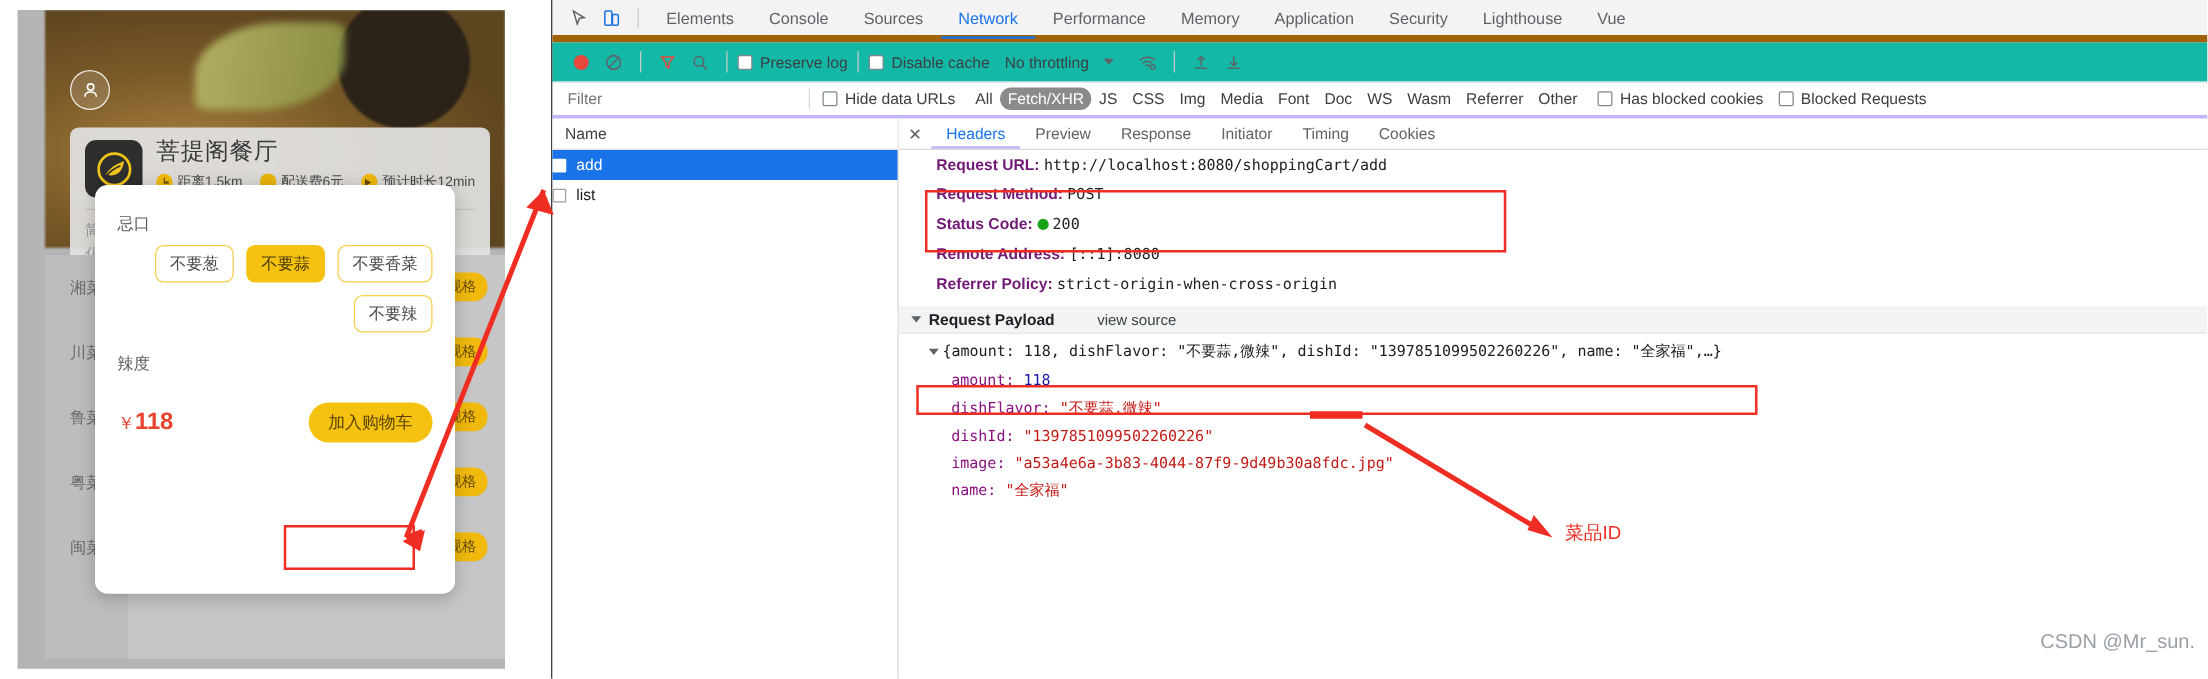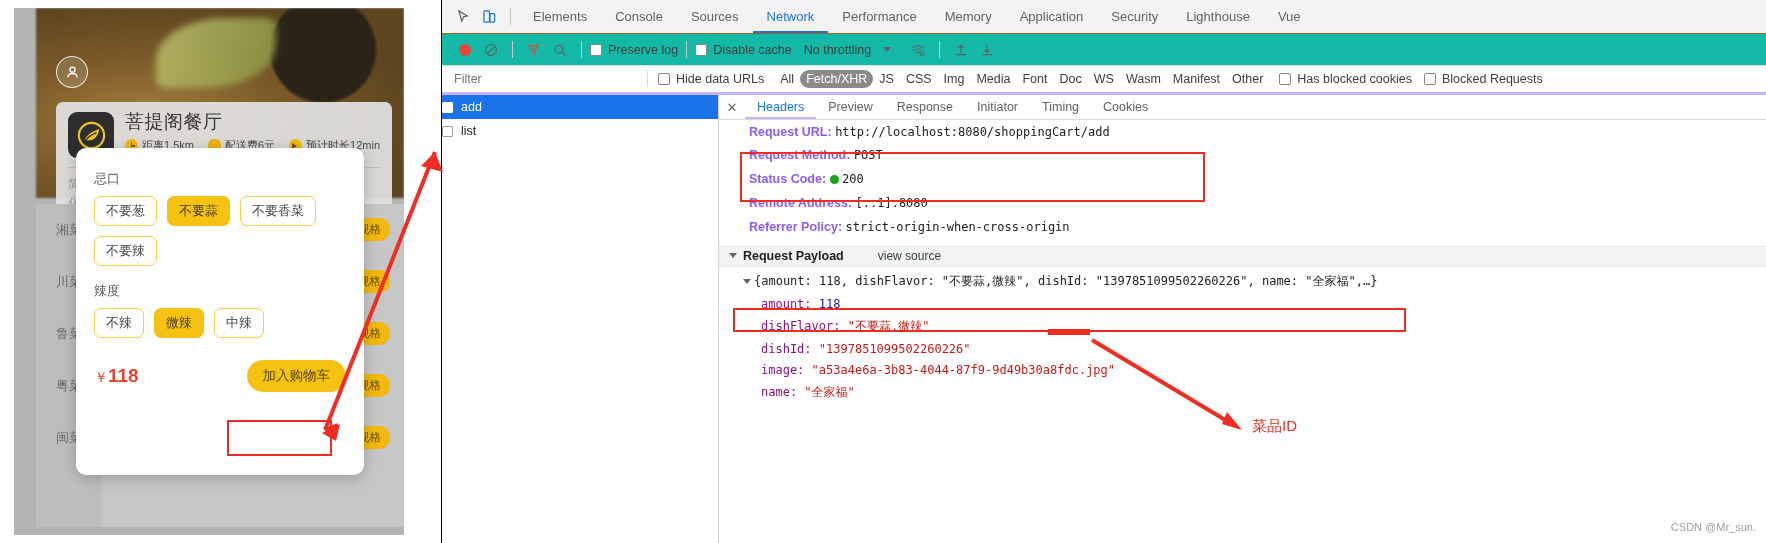--- a/index.html
+++ b/index.html
@@ -97,21 +97,21 @@
 
   
   .modal {
     position:absolute; left: 62px; top: 140px; width: 288px; height: 327px;
     background: #fff; border-radius: 10px;
     box-shadow: 0 3px 14px rgba(0,0,0,.22);
     padding: 14px 18px 12px 18px;
   }
   .modal-title { text-align:center; font-size: 17px; color:#3a3a3a; margin: 12px 0 14px; }
   .group-label { font-size: 13px; color:#5a5a5a; margin: 8px 0 8px; }
-  .chips { display:flex; flex-wrap: wrap; gap: 10px; }
+  .chips { display:flex; flex-wrap: wrap; gap: 10px; justify-content: flex-end; }
   .chip {
     font-size: 13px; padding: 5px 11px; border-radius: 7px;
     border: 1px solid #f5cf4a; color:#4a4a4a; background:#fff; white-space:nowrap;
   }
   .chip.sel { background:#f5c211; border-color:#f5c211; color:#4a3a00; }
   .modal-foot { display:flex; align-items:center; justify-content:space-between; margin-top: 22px;}
   .price { color:#e8432f; font-size: 14px; }
   .price b { font-size: 19px; }
   .add-cart {
     background:#f5c211; color:#5a4400; font-size: 13.5px;
@@ -120,21 +120,21 @@
   .hl-box { position:absolute; border: 2.5px solid #ef2d22; }
 
   
   .dt {
     position: absolute; left: 441px; top: 0; right: 0; bottom: 0;
     background: #fff; font-size: 12px; color:#202124;
     border-left: 1px solid #000;
   }
   .dt-tabs {
     height: 34px; display:flex; align-items:center; gap: 0;
-    border-bottom: 1px solid #a16207; background:#f3f3f3; padding-left: 8px;
+    border-bottom: 6px solid #a16207; background:#f3f3f3; padding-left: 8px;
   }
   .tb-ic { width:26px; height:26px; display:flex; align-items:center; justify-content:center; border-radius:3px;}
   .tb-div { width:1px; height:17px; background:#c9c9c9; margin: 0 8px; }
   .dt-tab {
     padding: 0 14px; height: 33px; line-height: 33px; font-size: 13px; color:#5f6368;
   }
   .dt-tab.active { color:#1a73e8; border-bottom: 2px solid #1a73e8; }
 
   .dt-toolbar {
     height: 32px; display:flex; align-items:center; gap: 0;
@@ -175,31 +175,31 @@
   .det-x { width:26px; text-align:center; color:#5f6368; font-size:13px;}
   .det-tab { padding: 0 12px; height:24px; line-height:24px; font-size:12.5px; color:#5f6368; }
   .det-tab.active { color:#1a73e8; border-bottom:2px solid #c4b5fd; }
   .sec-head {
     background:#f1f3f4; height: 22px; line-height:22px; font-size:12.5px;
     font-weight:bold; color:#202124; padding-left: 10px;
     display:flex; align-items:center; gap:6px; border-bottom:1px solid #e6e6e6;
   }
   .tri { width:0;height:0;border-left:4.5px solid transparent;border-right:4.5px solid transparent;border-top:5.5px solid #5f6368; }
   .kv { padding: 3.5px 0 3.5px 30px; font-size: 12.5px; line-height: 1.35; }
-  .kv b { color:#8b5cf6; }
+  .kv b { color:#701a75; }
   .mono { font-family:"DejaVu Sans Mono", monospace; font-size:12px; color:#202124; }
   .vsrc { font-size:12px; color:#3c4043; font-weight:normal; margin-left: 28px; }
   .pl-line { padding-left: 24px; font-family:"DejaVu Sans Mono", monospace; font-size:12px; color:#202124; }
   .pl-key { color:#881280; }
   .pl-num { color:#1a1aa6; }
   .pl-str { color:#c41a16; }
   .status-dot { display:inline-block; width:9px;height:9px;border-radius:50%; background:#1aa31a; vertical-align:-1px;}
 
   .annot-text { position:absolute; color:#ef2d22; font-size:15px; }
-  .watermark { position:absolute; right: 10px; bottom: 10px; font-size: 11px; color:#9aa0a6; }
+  .watermark { position:absolute; right: 10px; bottom: 20px; font-size: 16px; color:#9aa0a6; }
   svg.arrow { position:absolute; overflow:visible; pointer-events:none; }
 </style>
 </head>
 <body>
 
 <div id="root">
 
   <div class="app-pane">
     <div class="app-hero">
       <div class="hero-leaf"></div>
@@ -277,25 +277,20 @@
 
       <div class="group-label">忌口</div>
       <div class="chips">
         <span class="chip">不要葱</span>
         <span class="chip sel">不要蒜</span>
         <span class="chip">不要香菜</span>
         <span class="chip">不要辣</span>
       </div>
 
       <div class="group-label" style="margin-top:16px;">辣度</div>
-      <div class="chips">
-        <span class="chip">不辣</span>
-        <span class="chip sel">微辣</span>
-        <span class="chip">中辣</span>
-      </div>
 
       <div class="modal-foot">
         <span class="price"><span>￥</span><b>118</b></span>
         <span class="add-cart">加入购物车</span>
       </div>
     </div>
 
     <div class="hl-box" style="left:213px; top:412px; width:105px; height:36px;"></div>
   </div>
 
@@ -397,37 +392,38 @@
       <span class="ftype">All</span>
       <span class="ftype on">Fetch/XHR</span>
       <span class="ftype">JS</span>
       <span class="ftype">CSS</span>
       <span class="ftype">Img</span>
       <span class="ftype">Media</span>
       <span class="ftype">Font</span>
       <span class="ftype">Doc</span>
       <span class="ftype">WS</span>
       <span class="ftype">Wasm</span>
-      <span class="ftype">Manifest</span>
+      <span class="ftype">Referrer</span>
       <span class="ftype">Other</span>
       <span style="width:10px"></span>
       <label class="cb">
         <span class="box"></span>
         <span>Has blocked cookies</span>
       </label>
       <span style="width:12px"></span>
       <label class="cb">
         <span class="box"></span>
         <span>Blocked Requests</span>
       </label>
     </div>
 
     <div class="dt-body">
 
       <div class="net-list">
+        <div class="net-head">Name</div>
         <div class="net-row sel">
           <span class="box2"></span>
           <span>add</span>
         </div>
         <div class="net-row">
           <span class="box2"></span>
           <span>list</span>
         </div>
       </div>
 

